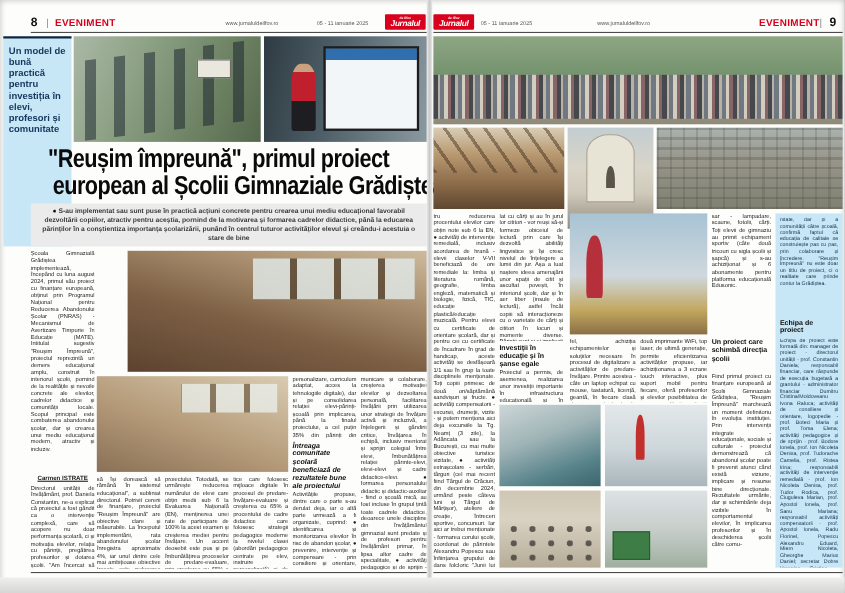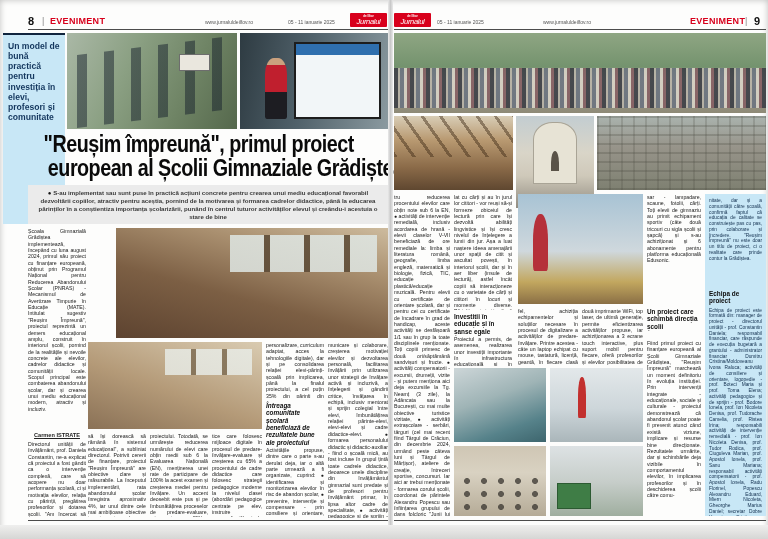--- a/index.html
+++ b/index.html
@@ -7,21 +7,21 @@
           box-shadow:inset 0 0 6px rgba(0,0,0,.25);}
   .abs{position:absolute;}
   
   .pgnum{font-size:11px;font-weight:bold;color:#111;}
   .section{font-size:9px;font-weight:bold;color:#d8001c;letter-spacing:.3px;}
   .sep{color:#888;font-weight:normal;font-size:9px;}
   .url,.date{font-size:5px;color:#555;}
   .logo{background:#d8001c;color:#fff;width:37px;height:14px;border-radius:1px;
         display:flex;flex-direction:column;align-items:center;justify-content:center;line-height:1;}
   .logo .lg-top{font-size:3px;font-weight:bold;}
-  .logo .lg-main{font-size:7.5px;font-weight:normal;font-style:italic;letter-spacing:-.3px;}
+  .logo .lg-main{font-size:7.5px;font-weight:bold;font-style:italic;letter-spacing:-.3px;}
   .hrule{height:1px;background:#4c4c4c;}
   
   .note{background:#c8e7f6;border-top:2px solid #10243d;color:#14375e;font-weight:bold;
         font-size:8.6px;line-height:1.18;padding:6px 4px 4px 5px;box-sizing:border-box;}
   
   .headline{color:#0a0a0a;font-weight:bold;text-align:center;line-height:1.02;}
   .headline span{display:inline-block;transform:scaleX(.84);transform-origin:50% 50%;
                  font-size:23.5px;letter-spacing:-.6px;white-space:nowrap;}
   .standfirst{background:#ebebeb;color:#3a3a3a;font-size:6.1px;font-weight:bold;line-height:1.3;
               padding:4px 10px;box-sizing:border-box;text-align:center;}

